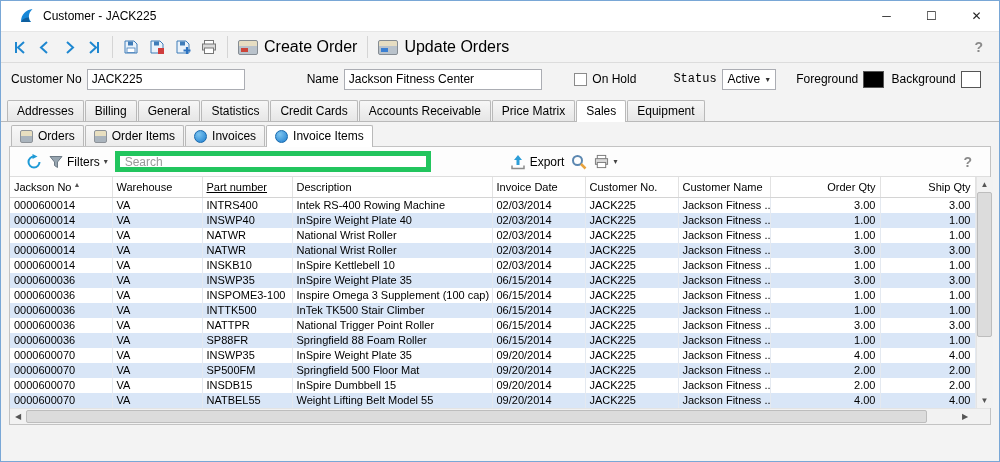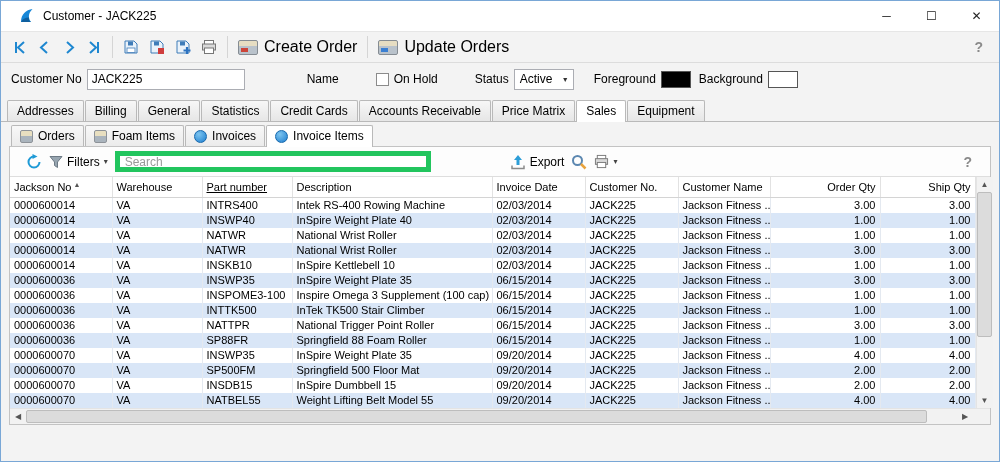--- a/index.html
+++ b/index.html
@@ -26,21 +26,21 @@
   .icon-register-lg.red::after { content:""; position:absolute; left:2px; bottom:2px; width:7px; height:4px; background:#cc4438; }
   .icon-register-lg.blue::after { content:""; position:absolute; left:2px; bottom:2px; width:7px; height:4px; background:#3a7fd2; }
 
   
   .formrow { height:32px; display:flex; align-items:center; padding:0 10px; background:#f3f3f3; flex:0 0 auto; white-space:nowrap; }
   .formrow label { font-size:12px; margin-right:5px; }
   input.text { height:21px; border:1px solid #abadb3; padding:0 4px; font:12px "Liberation Sans",sans-serif; background:#fff; }
   .inp-custno { width:158px; background:#e9e9e9; }
   .inp-name { width:298px; }
   .gap-lg { margin-left:62px; }
-  .gap-md { margin-left:32px; }
+  .gap-md { margin-left:32px;font-family:Liberation Mono, monospace; }
   .checkbox { width:13px; height:13px; border:1px solid #8b8b8b; background:#fff; margin-right:5px; flex:0 0 auto; }
   .combo { width:60px; height:21px; border:1px solid #abadb3; background:#fff; display:flex; align-items:center; padding-left:5px; margin-right:20px; }
   .combo .arrow { margin-left:auto; font-size:7px; color:#333; padding:0 4px; }
   .swatch { width:30px; height:17px; border:1px solid #555; margin-right:8px; }
 
   
   .tabstrip { display:flex; align-items:flex-end; padding:5px 4px 0 6px; height:27px; border-bottom:1px solid #b9b9b9; flex:0 0 auto; }
   .tab { padding:3px 9px 3px 9px; font-size:12px; background:linear-gradient(#f7f7f7,#e6e6e6); border:1px solid #b9b9b9; border-bottom:none; border-radius:2px 2px 0 0; margin-right:1px; position:relative; white-space:nowrap; }
   .tab.active { background:#fff; margin-bottom:-1px; padding-bottom:4px; z-index:2; }
 
@@ -162,20 +162,21 @@
       <span class="icon-register-lg blue"></span>
       <span class="tb-label">Update Orders</span>
     </div>
     <span class="help-q">?</span>
   </div>
 
   <div class="formrow">
     <label>Customer No</label>
     <input class="text inp-custno" readonly="" value="JACK225" style="">
     <label class="gap-lg">Name</label>
+    <input class="text inp-name" value="Jackson Fitness Center" style="">
     <span class="checkbox gap-md"></span>
     <label>On Hold</label>
     <label class="gap-md">Status</label>
     <div class="combo">
       <span>Active</span>
       <span class="arrow">▼</span>
     </div>
     <label>Foreground</label>
     <span class="swatch" style="background: rgb(0, 0, 0);"></span>
     <label>Background</label>
@@ -194,21 +195,21 @@
       <div class="tab">Equipment</div>
     </div>
 
   <div class="subtabstrip">
       <div class="subtab">
         <span class="subtab-icon register"></span>
         <span>Orders</span>
       </div>
       <div class="subtab">
         <span class="subtab-icon register"></span>
-        <span>Foam Items</span>
+        <span>Order Items</span>
       </div>
       <div class="subtab">
         <span class="subtab-icon invoice"></span>
         <span>Invoices</span>
       </div>
       <div class="subtab active">
         <span class="subtab-icon invoice"></span>
         <span>Invoice Items</span>
       </div>
     </div>

